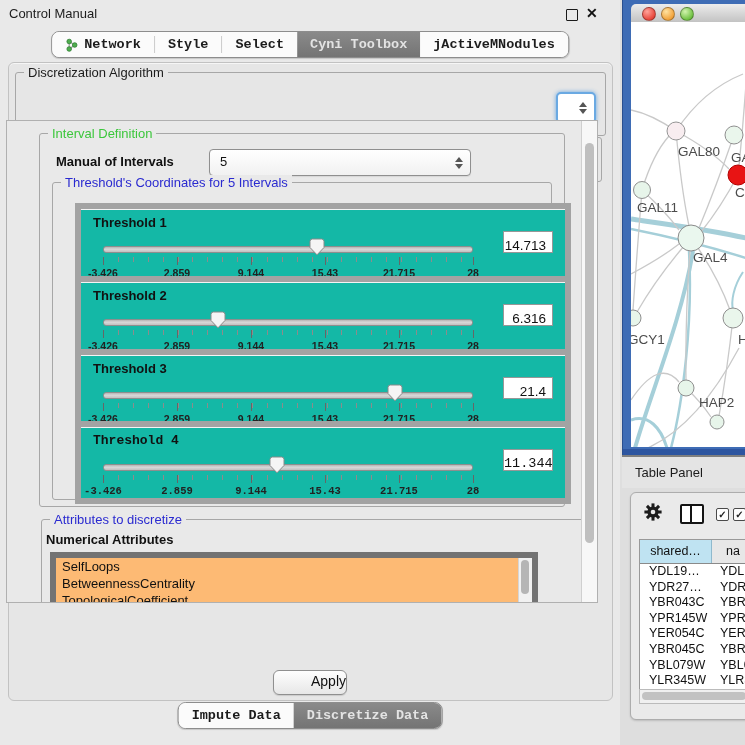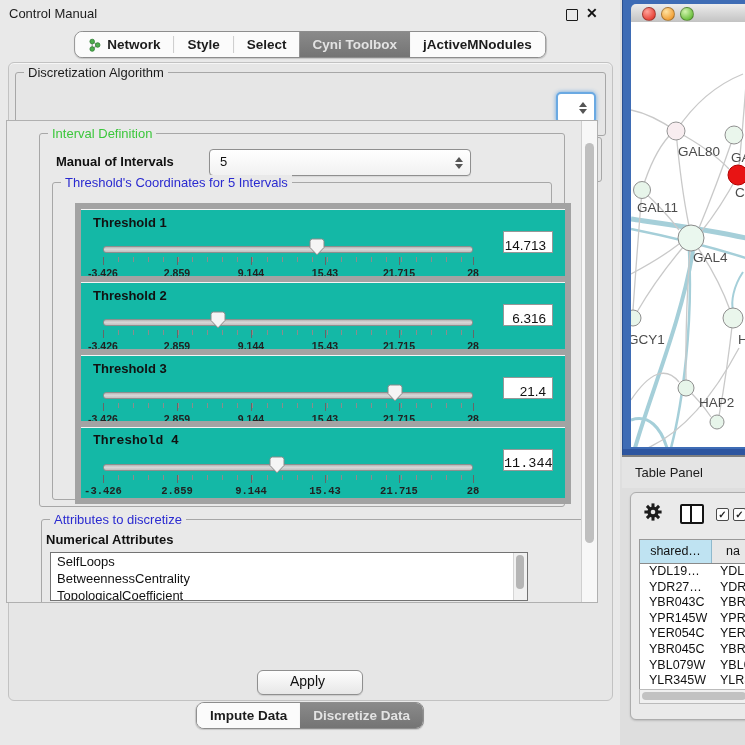--- a/index.html
+++ b/index.html
@@ -9,21 +9,21 @@
   
   #control-panel{position:absolute;left:0;top:0;width:620px;height:745px;background:#e9e9e9;}
   #cp-titlebar{position:absolute;left:0;top:0;width:100%;height:26px;}
   #cp-title{position:absolute;left:9px;top:6px;font-size:13px;color:#1c1c1c;}
   #float-btn{position:absolute;left:566px;top:9px;width:10px;height:10px;border:1.5px solid #1a1a1a;border-radius:1px;background:transparent;}
   #close-btn{position:absolute;left:586px;top:5px;font-size:14px;font-weight:bold;color:#111;}
 
   
   .tabstrip{position:absolute;left:50%;transform:translateX(-50%);display:flex;align-items:stretch;
     border:1px solid #8d8d8d;border-radius:8px;overflow:hidden;background:#fbfbfb;height:25px;
-    box-shadow:0 1px 1px rgba(0,0,0,0.15);} 
+    box-shadow:0 1px 1px rgba(0,0,0,0.15);font-family:Liberation Mono, monospace;} 
   #top-tabs{top:31px;}
   #bottom-tabs{top:702px;}
   .tab{display:flex;align-items:center;gap:5px;padding:0 13px;font-size:13.5px;font-weight:bold;color:#1c1c1c;background:#fbfbfb;white-space:nowrap;}
   .tab.sel{background:linear-gradient(#8a8a8a,#747474);color:#e3e3e3;}
   .tabdiv{width:1px;background:#c4c4c4;margin:4px 0;}
 
   
   #outer-panel{position:absolute;left:8px;top:62px;width:603px;height:637px;background:#e6e6e6;
     border:1px solid #c2c2c2;border-radius:6px;box-shadow:inset 0 1px 0 #f6f6f6;}
 
@@ -76,28 +76,28 @@
   .th-minors{position:absolute;left:0;right:0;top:0;height:5px;
     background:repeating-linear-gradient(90deg,#8c8c8c 0 1px,transparent 1px 14.9px);}
   .th-major{position:absolute;top:0;width:1px;height:8px;background:#666;}
   .th-labels{position:absolute;left:0;right:0;top:30px;height:12px;}
   .tick-label{position:absolute;transform:translateX(-50%);font-size:10.5px;font-weight:bold;color:#222;white-space:nowrap;}
   .th-value{position:absolute;right:12px;top:22px;width:50px;height:22px;background:#fff;border:1px solid #979797;
     font-size:13.5px;color:#111;line-height:28px;text-align:right;padding-right:6px;box-sizing:border-box;}
 
   #attributes-group{left:34px;top:398px;width:542px;height:130px;border-radius:3px;}
   #attr-label{position:absolute;left:4px;top:12px;font-size:13px;font-weight:bold;color:#111;}
-  #attr-list{position:absolute;left:8px;top:32px;width:476px;height:47px;background:#ffffff;border:1px solid #737373;overflow:hidden;}
+  #attr-list{position:absolute;left:8px;top:32px;width:476px;height:47px;background:#fdba74;border:6px solid #737373;overflow:hidden;}
   .attr-item{font-size:13px;color:#111;line-height:17px;padding-left:6px;white-space:nowrap;}
   #attr-scrollbar{position:absolute;right:0;top:0;bottom:0;width:13px;background:#f1f1f1;border-left:1px solid #d5d5d5;}
   #attr-scroll-thumb{position:absolute;left:2px;top:2px;width:8px;height:34px;border-radius:4px;background:#b5b5b5;}
 
   #apply-btn{position:absolute;left:50%;transform:translateX(-50%);top:670px;width:72px;height:23px;
     background:linear-gradient(#fefefe,#e7e7e7);border:1px solid #8f8f8f;border-radius:6px;
-    font-size:14px;color:#111;text-align:left;line-height:21px;box-shadow:0 1px 1px rgba(0,0,0,0.12);padding-left:32px;}
+    font-size:14px;color:#111;text-align:right;line-height:21px;box-shadow:0 1px 1px rgba(0,0,0,0.12);}
 
   
   #net-frame{position:absolute;left:622px;top:0;width:123px;height:455px;background:#3e6cb5;
     border-left:1px solid #2a4f8f;box-shadow:inset 0 -6px 0 #2d55a0;}
   #net-titlebar{position:absolute;left:8px;top:4px;right:0;height:18px;background:linear-gradient(#ececec,#c3c3c3);
     border-top-left-radius:5px;border-bottom:1px solid #9a9a9a;}
   .light{position:absolute;top:3px;width:12px;height:12px;border-radius:50%;border:0.5px solid rgba(0,0,0,0.3);}
   #light-red{left:11px;background:radial-gradient(circle at 35% 30%,#ffa39a,#e8473c 70%);}
   #light-yellow{left:30px;background:radial-gradient(circle at 35% 30%,#ffe2a0,#f2a33c 70%);}
   #light-green{left:49px;background:radial-gradient(circle at 35% 30%,#d2f3ae,#71c244 70%);}

